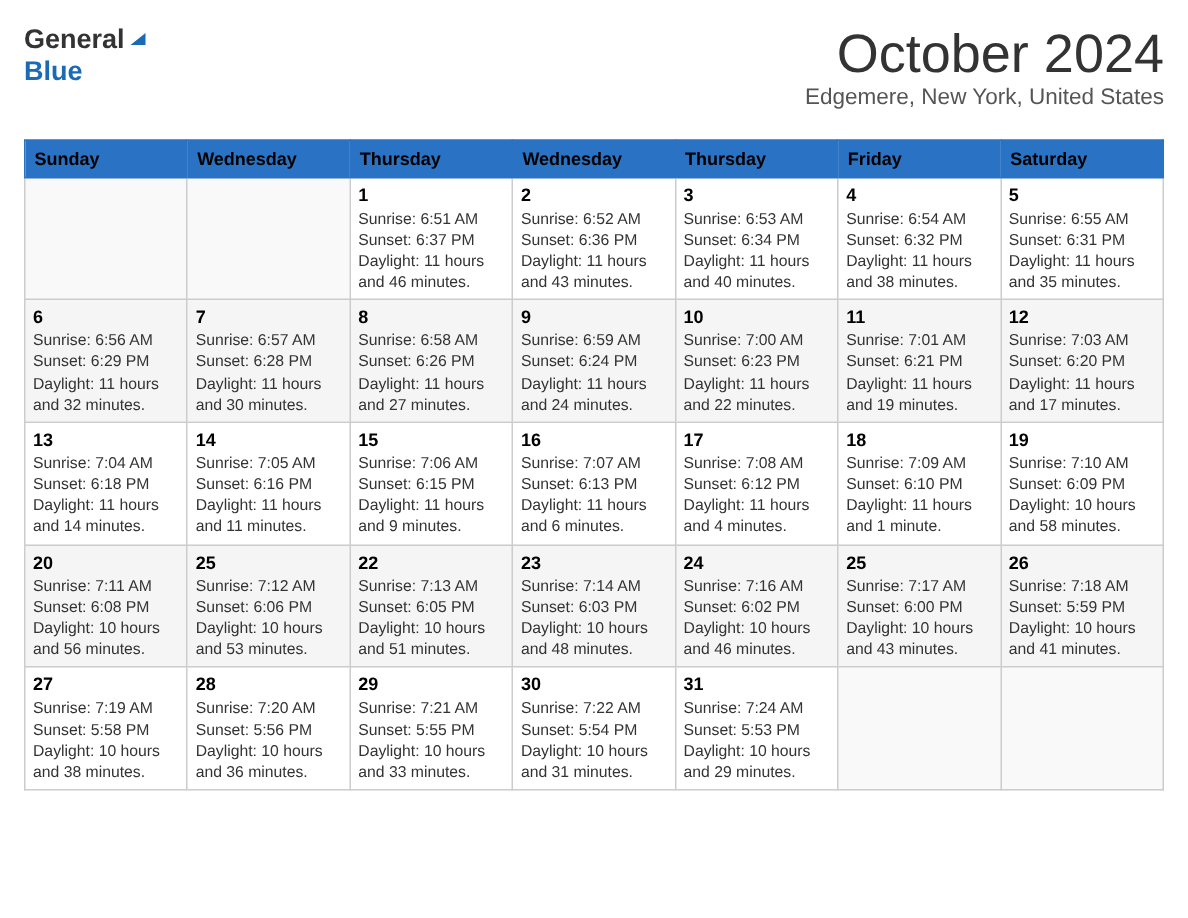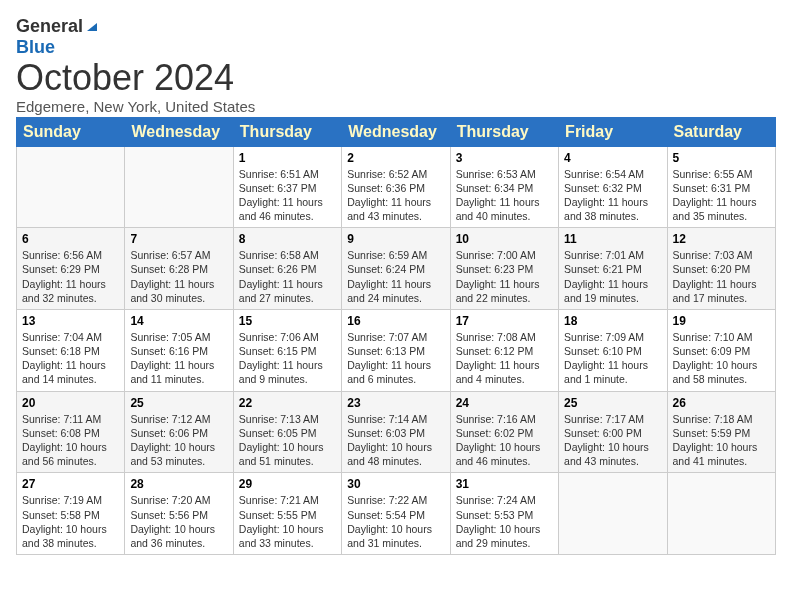--- a/index.html
+++ b/index.html
@@ -7,56 +7,55 @@
       font-family: Arial, sans-serif;
       background: #fff;
       width: 792px;
       min-height: 612px;
       padding: 16px;
     }
     .header {
       display: flex;
       justify-content: space-between;
       align-items: flex-start;
-      margin-bottom: 2px;
-      flex-direction: column;
+      margin-bottom: 20px;
     }
     .logo {
       display: flex;
       flex-direction: column;
       align-items: flex-start;
     }
     .logo-line {
       display: flex;
       align-items: center;
     }
     .title-block {
-      text-align: left;
+      text-align: right;
     }
     .month-title {
       font-size: 36px;
       font-weight: normal;
       color: #333;
       line-height: 1.1;
     }
     .location {
       font-size: 15px;
       color: #555;
     }
     .calendar {
       width: 100%;
       border-collapse: collapse;
       font-size: 11px;
     }
     .calendar th {
       background-color: #2a72c3;
-      color: #fef9c3;
+      color: #000000;
       text-align: left;
       padding: 5px 6px;
-      font-size: 16px;
+      font-size: 12px;
       font-weight: bold;
       border: 1px solid #2a72c3;
     }
     .calendar td {
       border: 1px solid #ccc;
       vertical-align: top;
       padding: 4px 5px;
       width: 108px;
       min-height: 70px;
       background: #fff;

